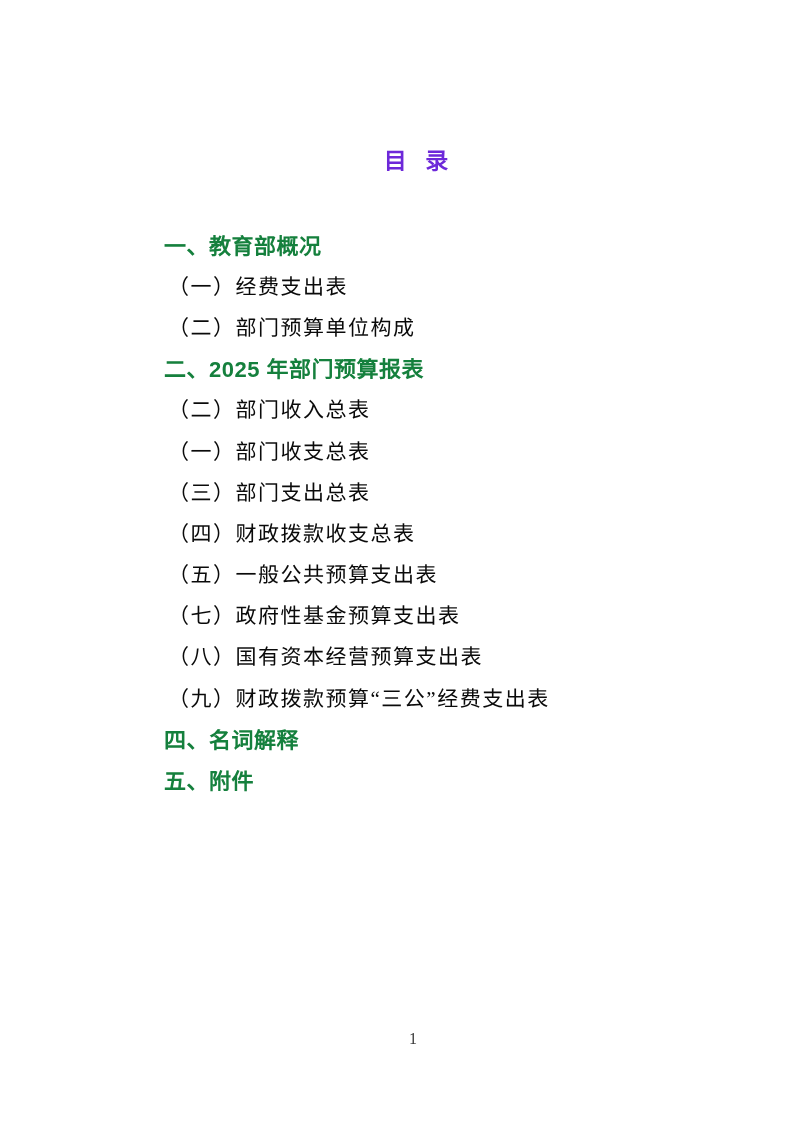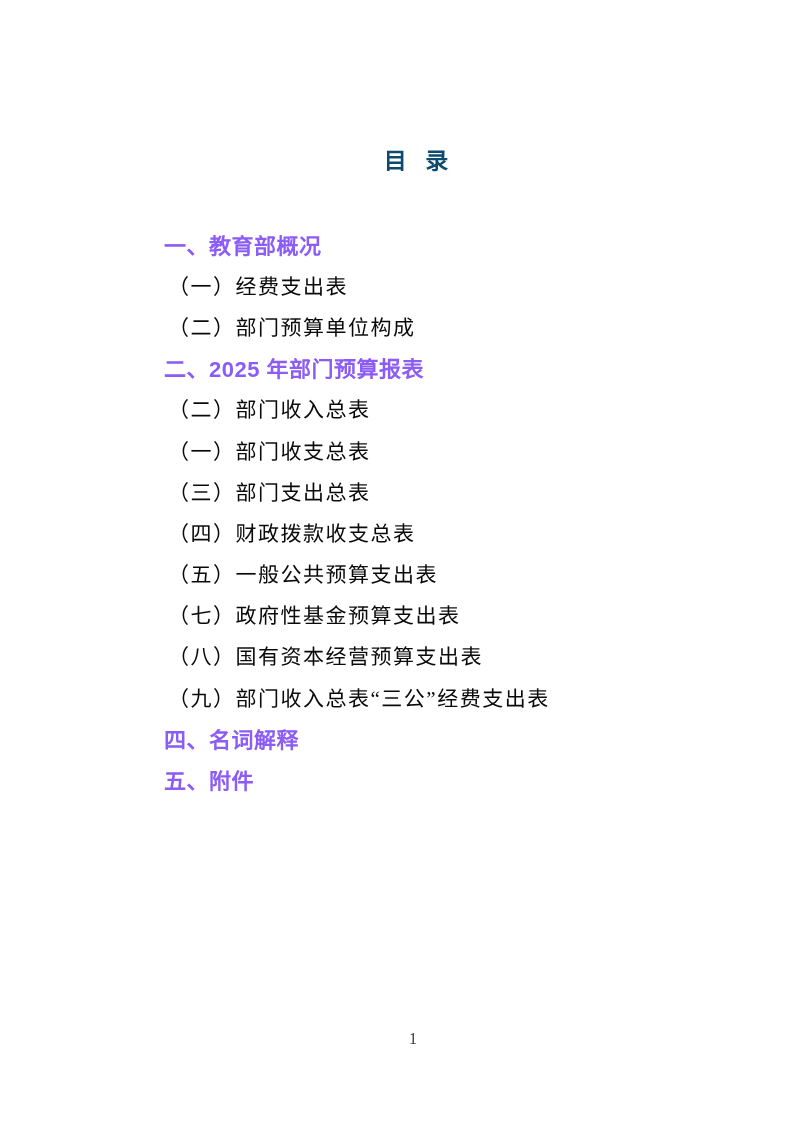--- a/index.html
+++ b/index.html
@@ -20,40 +20,40 @@
     top: 142px;
     left: 0;
     width: 100%;
     padding-left: 38px;
     box-sizing: border-box;
     text-align: center;
     font-family: "Liberation Sans", "DejaVu Sans", sans-serif;
     font-weight: bold;
     font-size: 23px;
     letter-spacing: 6px;
-    color: #0c4a6e;
+    color: #6d28d9;
   }
   .toc {
     position: absolute;
     top: 223px;
     left: 164px;
     right: 60px;
   }
   .toc-row {
     height: 41.2px;
     display: flex;
     align-items: center;
     white-space: nowrap;
   }
   .toc-row.l1 {
     font-family: "Liberation Sans", "DejaVu Sans", sans-serif;
     font-weight: bold;
     font-size: 22px;
     letter-spacing: 0.5px;
-    color: #8b5cf6;
+    color: #15803d;
   }
   .toc-row.l2 {
     font-family: "Liberation Serif", "DejaVu Serif", serif;
     font-weight: normal;
     font-size: 21px;
     letter-spacing: 1.5px;
     color: #0a0a0a;
     padding-left: 4px;
   }
   .page-number {
@@ -81,20 +81,20 @@
     <div class="toc-row l2">（一）经费支出表</div>
     <div class="toc-row l2">（二）部门预算单位构成</div>
     <div class="toc-row l1">二、2025 年部门预算报表</div>
     <div class="toc-row l2">（二）部门收入总表</div>
     <div class="toc-row l2">（一）部门收支总表</div>
     <div class="toc-row l2">（三）部门支出总表</div>
     <div class="toc-row l2">（四）财政拨款收支总表</div>
     <div class="toc-row l2">（五）一般公共预算支出表</div>
     <div class="toc-row l2">（七）政府性基金预算支出表</div>
     <div class="toc-row l2">（八）国有资本经营预算支出表</div>
-    <div class="toc-row l2">（九）部门收入总表“三公”经费支出表</div>
+    <div class="toc-row l2">（九）财政拨款预算“三公”经费支出表</div>
     <div class="toc-row l1">四、名词解释</div>
     <div class="toc-row l1">五、附件</div>
   </div>
 
   <div class="page-number">1</div>
 
 </div>
 
 </body></html>

